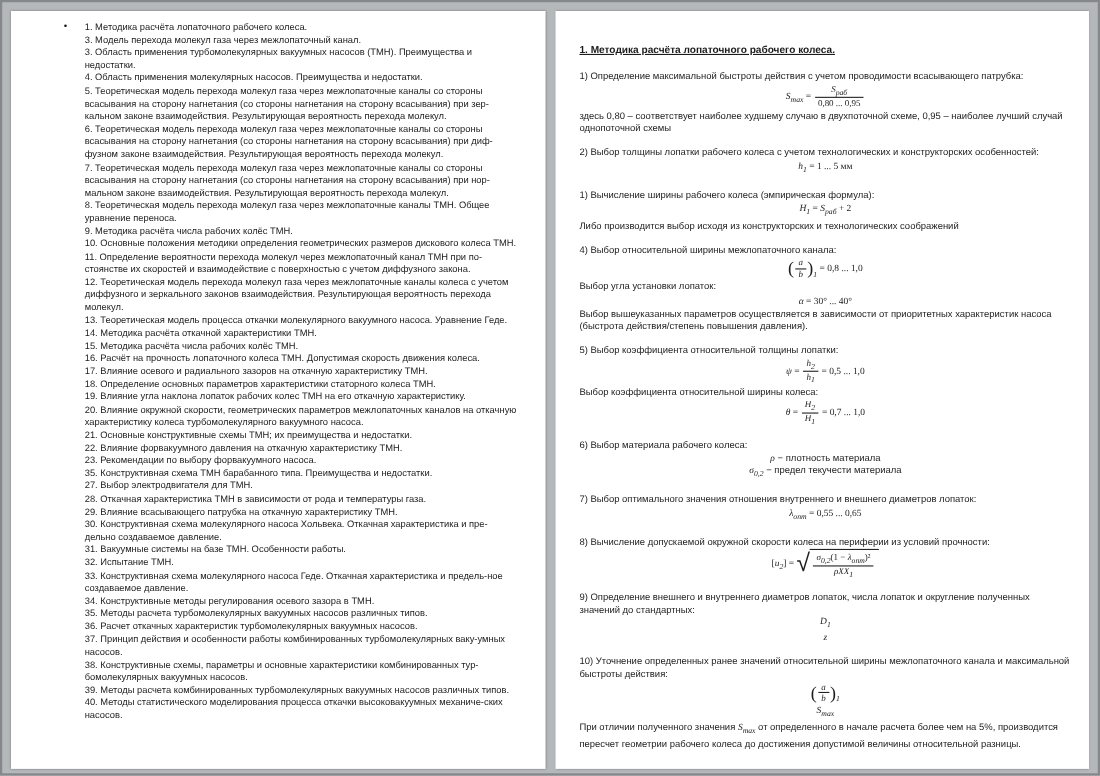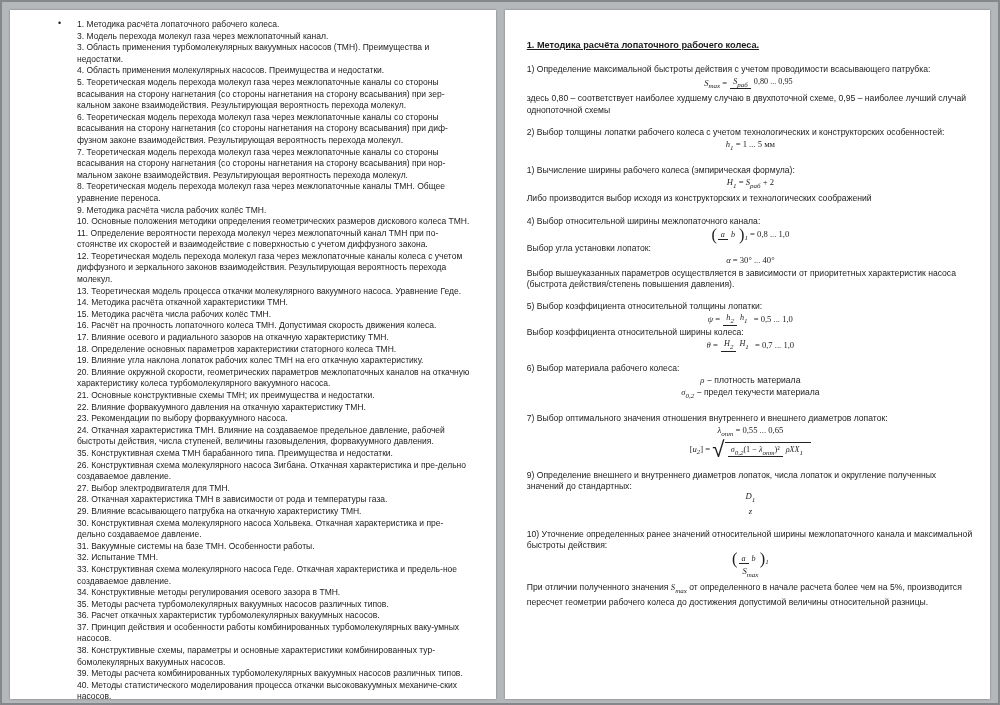--- a/index.html
+++ b/index.html
@@ -38,21 +38,21 @@
   }
   .rp-para{margin:0;}
   .rp-para.step{margin-top:11px;}
   .rp-formula{text-align:center;margin:1px 0;}
   .rp-formula.tight{margin-top:-1px;}
   
   .mi{font-family:"Liberation Serif",serif;font-style:italic;}
   .mt{font-family:"Liberation Serif",serif;}
   .msub{font-family:"Liberation Serif",serif;font-style:italic;font-size:7px;}
   .frac{
-    display:inline-flex;flex-direction:row;text-align:center;
+    display:inline-flex;flex-direction:column;text-align:center;
     vertical-align:middle;line-height:1.15;font-size:0.95em;
     margin:0 1px;
   }
   .frac .fn{display:block;border-bottom:0.8px solid var(--rule);padding:0 3px;}
   .frac .fd{display:block;padding:0 3px;}
   .sqrt{display:inline-flex;align-items:center;vertical-align:middle;}
   .sqrt .rad{font-size:2.6em;line-height:0.75;font-family:"DejaVu Sans",sans-serif;font-weight:200;}
   .sqrt .radc{display:inline-flex;align-items:flex-start;border-top:0.9px solid var(--rule);padding:2px 4px 0 2px;}
   .pgroup{display:inline-flex;align-items:center;vertical-align:middle;}
   .pgroup .bigp{font-size:1.9em;font-family:"Liberation Serif",serif;line-height:0.85;font-weight:300;}
@@ -79,23 +79,21 @@
       <div class="toc-item"><span>14. Методика расчёта откачной характеристики ТМН.</span></div>
       <div class="toc-item"><span>15. Методика расчёта числа рабочих колёс ТМН.</span></div>
       <div class="toc-item"><span>16. Расчёт на прочность лопаточного колеса ТМН. Допустимая скорость движения колеса.</span></div>
       <div class="toc-item"><span>17. Влияние осевого и радиального зазоров на откачную характеристику ТМН.</span></div>
       <div class="toc-item"><span>18. Определение основных параметров характеристики статорного колеса ТМН.</span></div>
       <div class="toc-item"><span>19. Влияние угла наклона лопаток рабочих колес ТМН на его откачную характеристику.</span></div>
       <div class="toc-item"><span>20. Влияние окружной скорости, геометрических параметров межлопаточных каналов на откачную характеристику колеса турбомолекулярного вакуумного насоса.</span></div>
       <div class="toc-item"><span>21. Основные конструктивные схемы ТМН; их преимущества и недостатки.</span></div>
       <div class="toc-item"><span>22. Влияние форвакуумного давления на откачную характеристику ТМН.</span></div>
       <div class="toc-item"><span>23. Рекомендации по выбору форвакуумного насоса.</span></div>
-      <div class="toc-item"><span>24. Откачная характеристика ТМН. Влияние на создаваемое предельное давление, рабочей быстроты действия, числа ступеней, величины газовыделения, форвакуумного давления.</span></div>
       <div class="toc-item"><span>35. Конструктивная схема ТМН барабанного типа. Преимущества и недостатки.</span></div>
-      <div class="toc-item"><span>26. Конструктивная схема молекулярного насоса Зигбана. Откачная характеристика и пре-дельно создаваемое давление.</span></div>
       <div class="toc-item"><span>27. Выбор электродвигателя для ТМН.</span></div>
       <div class="toc-item"><span>28. Откачная характеристика ТМН в зависимости от рода и температуры газа.</span></div>
       <div class="toc-item"><span>29. Влияние всасывающего патрубка на откачную характеристику ТМН.</span></div>
       <div class="toc-item"><span>30. Конструктивная схема молекулярного насоса Хольвека. Откачная характеристика и пре-дельно создаваемое давление.</span></div>
       <div class="toc-item"><span>31. Вакуумные системы на базе ТМН. Особенности работы.</span></div>
       <div class="toc-item"><span>32. Испытание ТМН.</span></div>
       <div class="toc-item"><span>33. Конструктивная схема молекулярного насоса Геде. Откачная характеристика и предель-ное создаваемое давление.</span></div>
       <div class="toc-item"><span>34. Конструктивные методы регулирования осевого зазора в ТМН.</span></div>
       <div class="toc-item"><span>35. Методы расчета турбомолекулярных вакуумных насосов различных типов.</span></div>
       <div class="toc-item"><span>36. Расчет откачных характеристик турбомолекулярных вакуумных насосов.</span></div>
@@ -141,20 +139,21 @@
       <div class="rp-para">Выбор коэффициента относительной ширины колеса:</div>
       <div class="rp-formula"><span class="mi">θ</span><span class="mt"> = </span><span class="frac">
           <span class="fn"><span class="mi">H</span><sub class="msub">2</sub></span>
           <span class="fd"><span class="mi">H</span><sub class="msub">1</sub></span>
         </span><span class="mt"> = 0,7 ... 1,0</span></div>
       <div class="rp-para step">6) Выбор материала рабочего колеса:</div>
       <div class="rp-formula"><span class="mi">ρ</span><span> − плотность материала</span></div>
       <div class="rp-formula tight"><span class="mi">σ</span><sub class="msub">0,2</sub><span> − предел текучести материала</span></div>
       <div class="rp-para step">7) Выбор оптимального значения отношения внутреннего и внешнего диаметров лопаток:</div>
       <div class="rp-formula"><span class="mi">λ</span><sub class="msub">опт</sub><span class="mt"> = 0,55 ... 0,65</span></div>
+      <div class="rp-para step">8) Вычисление допускаемой окружной скорости колеса на периферии из условий прочности:</div>
       <div class="rp-formula"><span class="mt">[</span><span class="mi">u</span><sub class="msub">2</sub><span class="mt">] = </span><span class="sqrt">
           <span class="rad">√</span>
           <span class="radc">
             <span class="frac">
               <span class="fn"><span class="mi">σ</span><sub class="msub">0,2</sub><span class="mt">(1 − </span><span class="mi">λ</span><sub class="msub">опт</sub><span class="mt">)²</span></span>
               <span class="fd"><span class="mi">ρXX</span><sub class="msub">1</sub></span>
             </span>
           </span>
         </span></div>
       <div class="rp-para step">9) Определение внешнего и внутреннего диаметров лопаток, числа лопаток и округление полученных значений до стандартных:</div>

